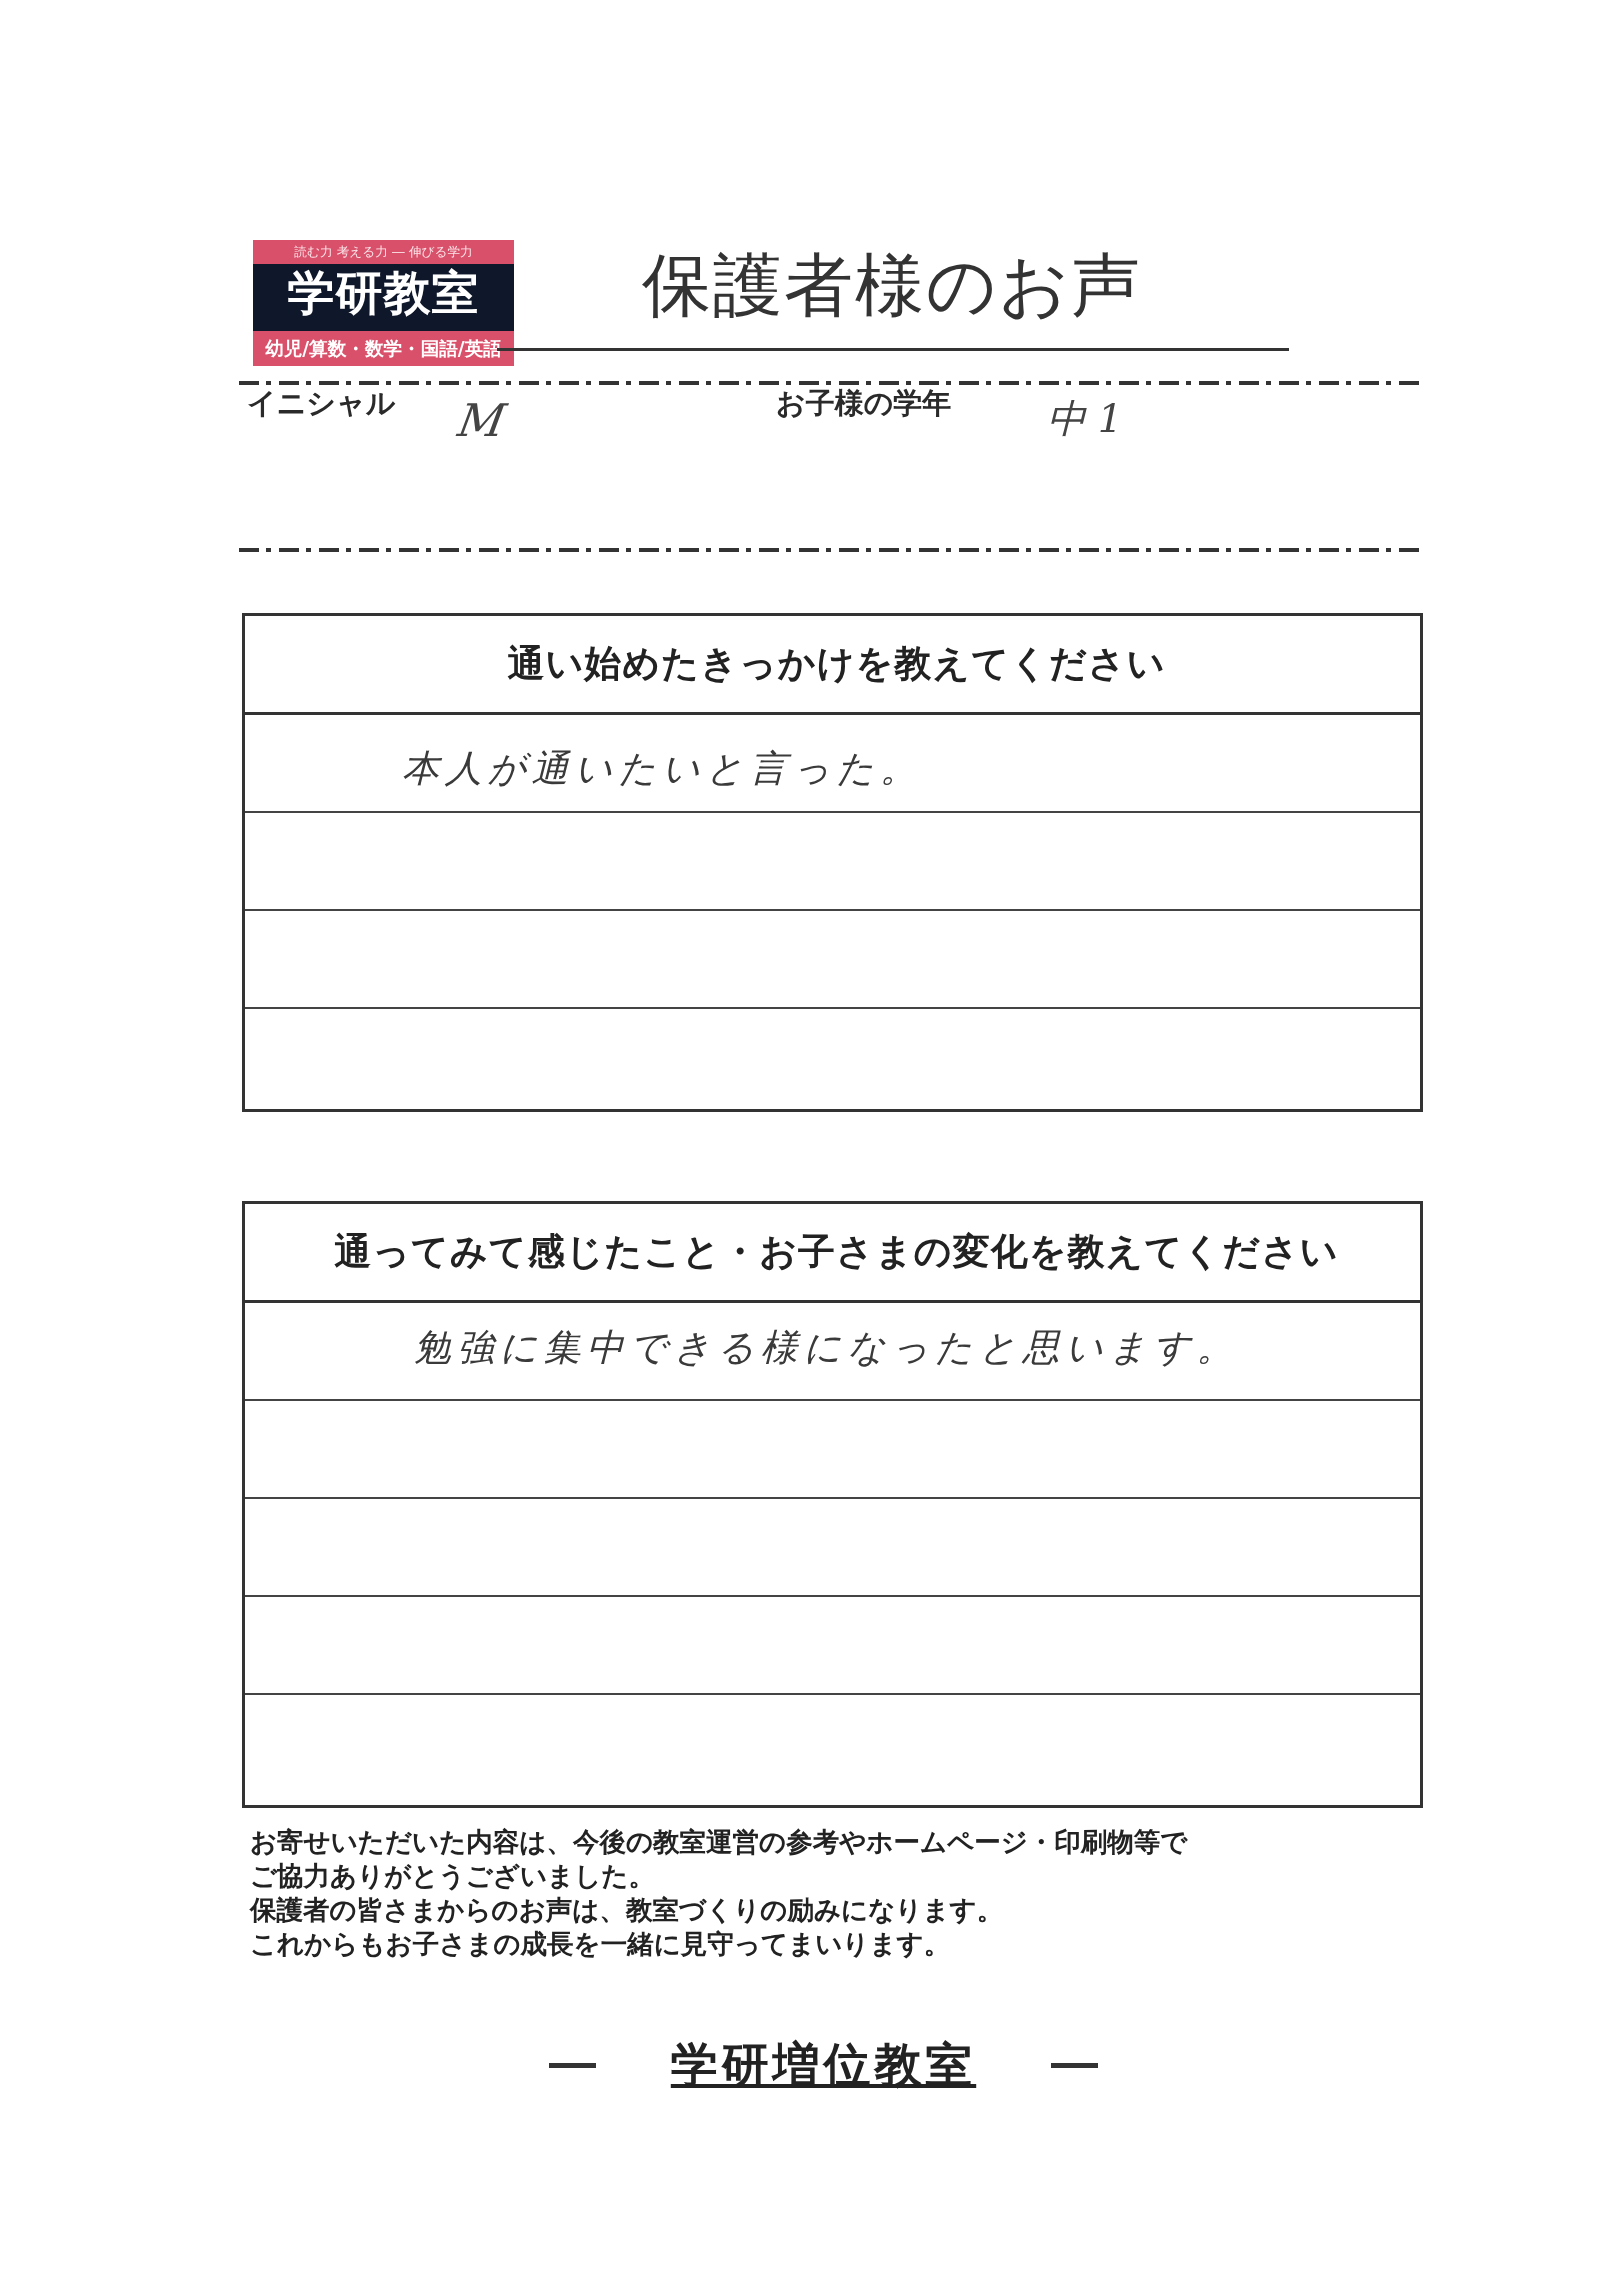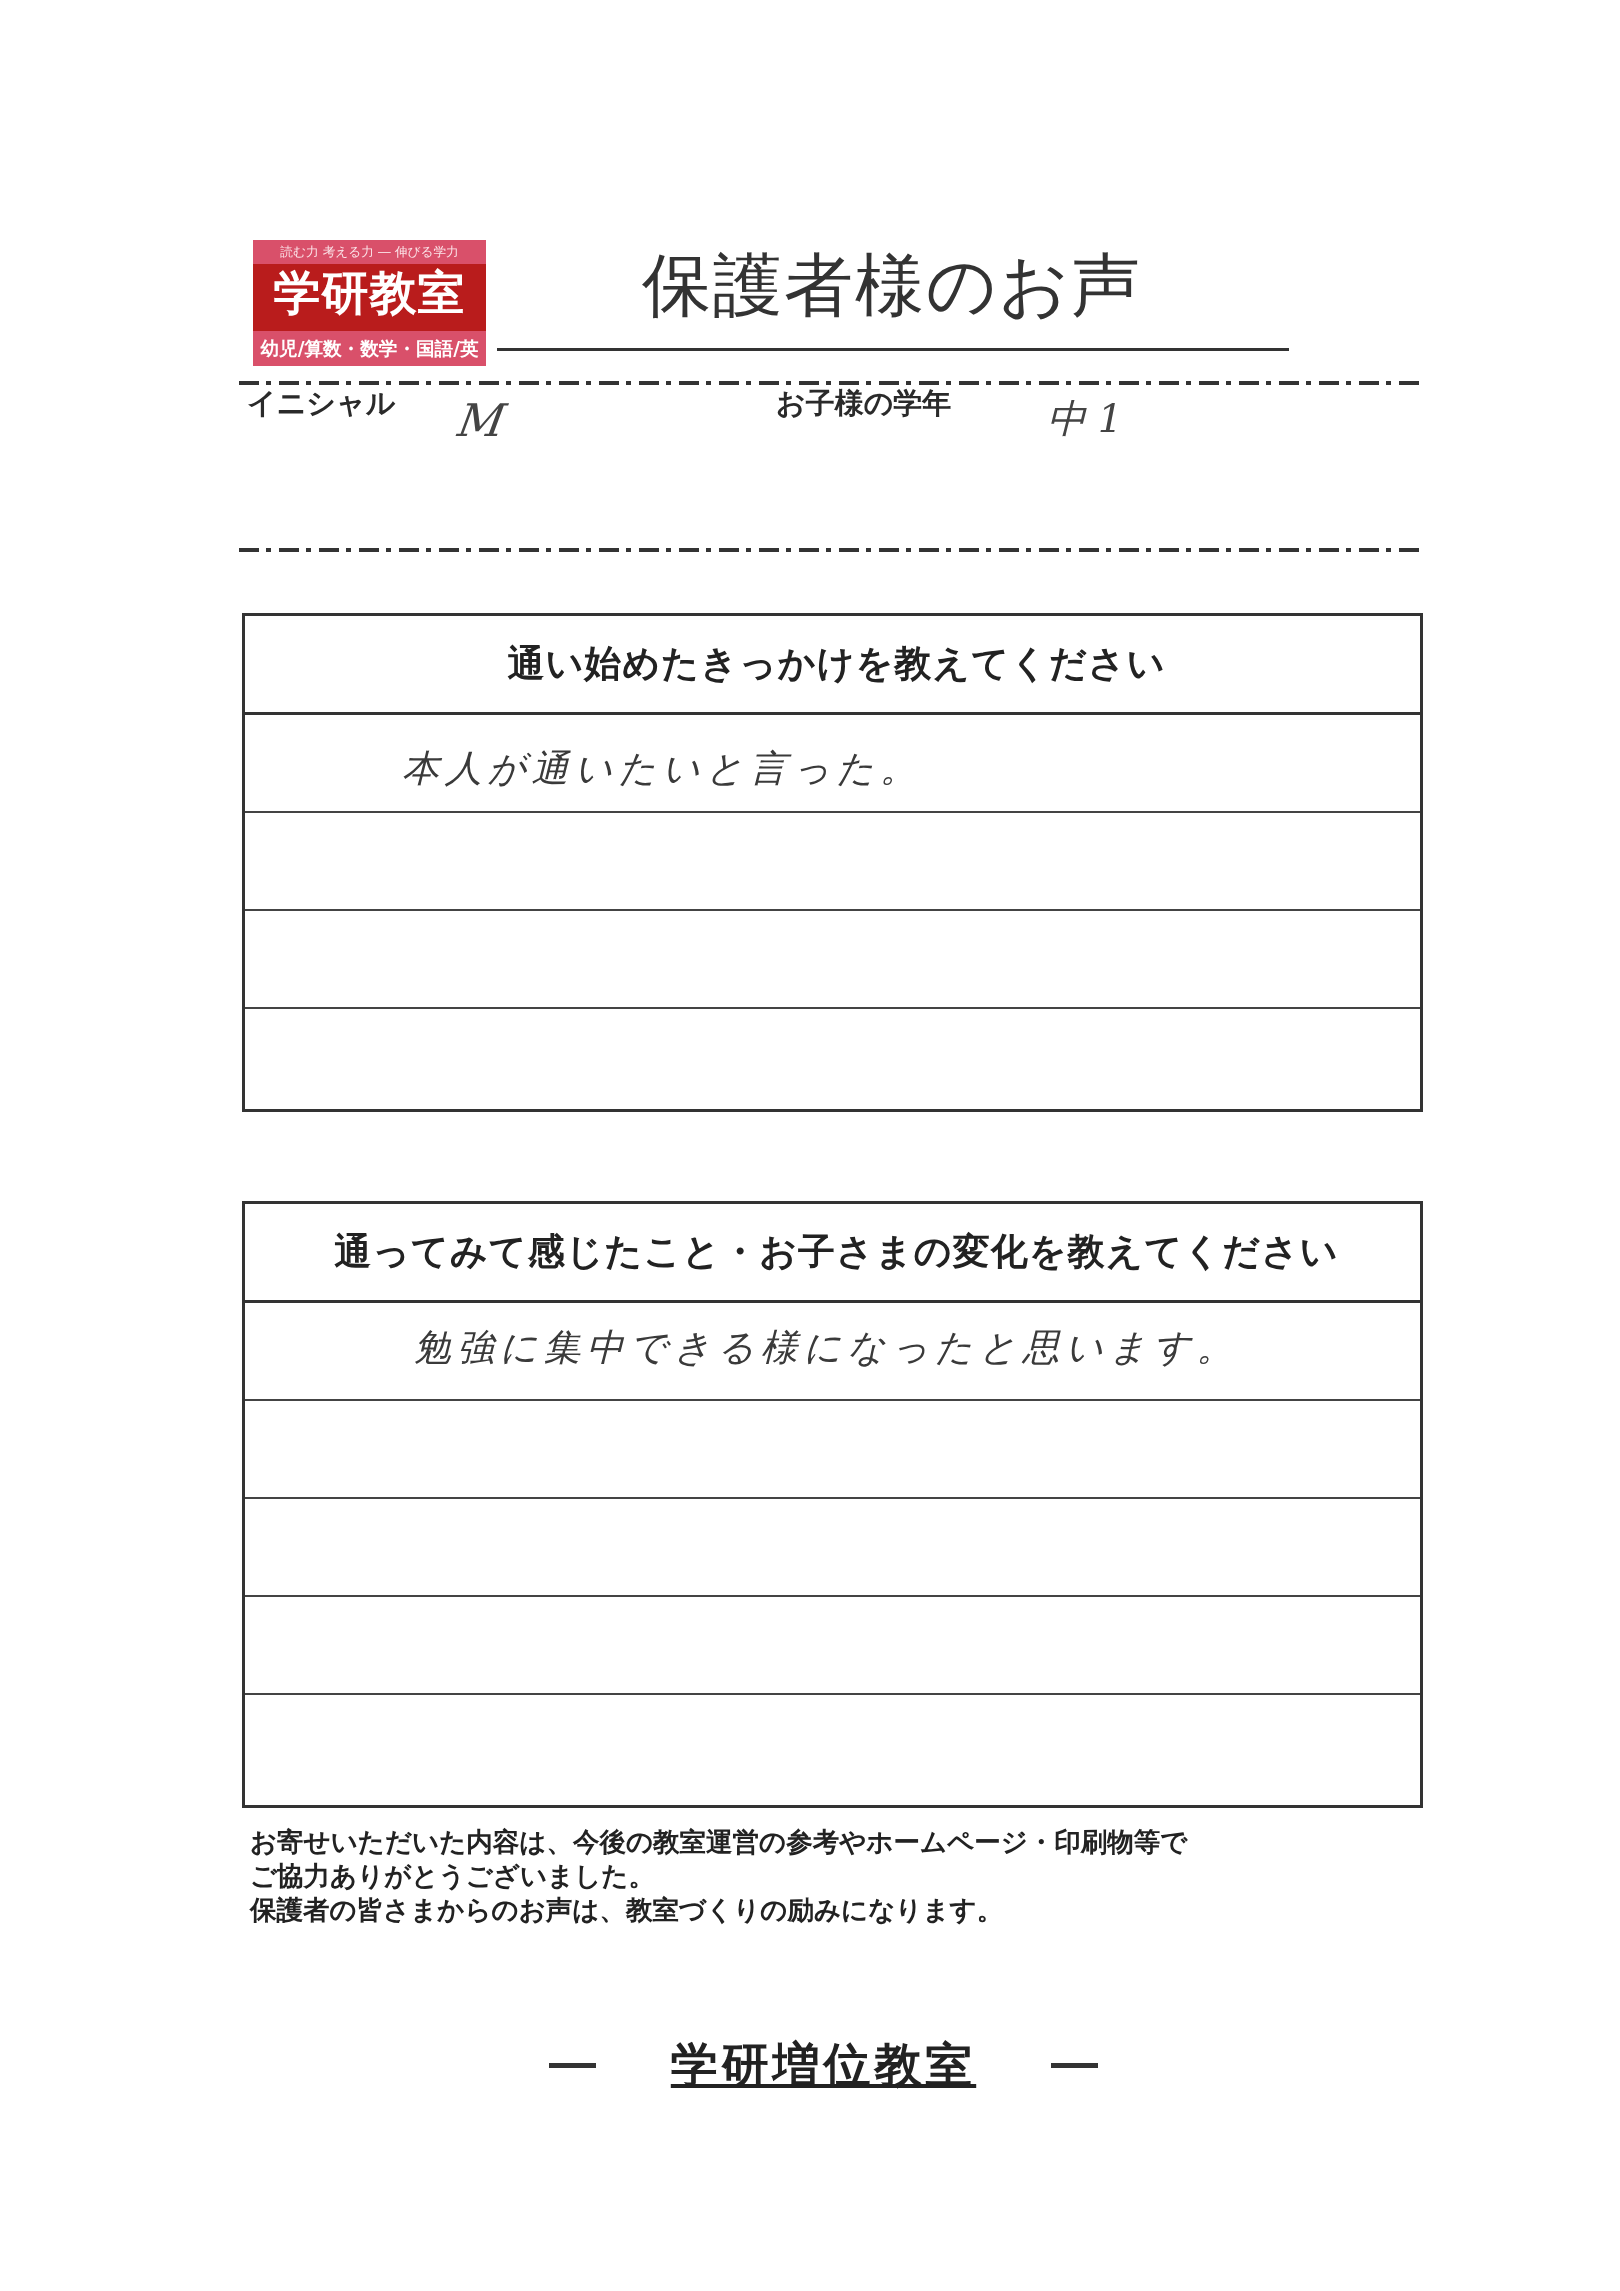--- a/index.html
+++ b/index.html
@@ -1,21 +1,21 @@
 <!DOCTYPE html>
 <html><head>
 <meta charset="utf-8">
 <style>
   html, body { margin: 0; padding: 0; background: #ffffff; }
   body { width: 1620px; height: 2292px; position: relative; overflow: hidden;
          font-family: "DejaVu Sans", "Liberation Sans", sans-serif; color: #222; }
   .abs { position: absolute; }
 
   
-  .logo { left: 253px; top: 240px; width: 233px; height: 116px; background: #b91c1c; }
+  .logo { left: 253px; top: 240px; width: 261px; height: 116px; background: #0f172a; }
   .logo .top { position: absolute; left: 0; top: 0; width: 100%; height: 23.5px; background: #d9506a;
                color: #fbe3e8; font-size: 12.7px; line-height: 23.5px; text-align: center; letter-spacing: 0px; }
   .logo .mid { position: absolute; left: 0; top: 23.5px; width: 100%; height: 57px;
                color: #ffffff; font-weight: bold; font-size: 47px; line-height: 57px; text-align: center; letter-spacing: 1px; }
   .logo .bot { position: absolute; left: 0; top: 91px; width: 100%; height: 35px; background: #d9506a;
                color: #ffffff; font-weight: bold; font-size: 18.6px; line-height: 35px; text-align: center; }
 
   .title { left: 588px; top: 241px; width: 608px; text-align: center; font-size: 69px; line-height: 88px; color: #333;
            font-weight: normal; letter-spacing: 2px; }
   .title-underline { left: 497px; top: 348px; width: 792px; height: 2.9px; background: #333; }
@@ -81,20 +81,21 @@
   <div class="row" style="height:98px;"></div>
   <div class="row" style="height:98px;"></div>
   <div class="row" style="height:98px;"></div>
   <div class="row" style="height:110px;"></div>
 </div>
 
 <div class="abs footer-text">
   <div>お寄せいただいた内容は、今後の教室運営の参考やホームページ・印刷物等で</div>
   <div>ご協力ありがとうございました。</div>
   <div>保護者の皆さまからのお声は、教室づくりの励みになります。</div>
+  <div>これからもお子さまの成長を一緒に見守ってまいります。</div>
 </div>
 
 <div class="abs school">
   <span class="dash"></span>
   <span class="name">学研増位教室</span>
   <span class="dash"></span>
 </div>
 
 
 </body></html>

